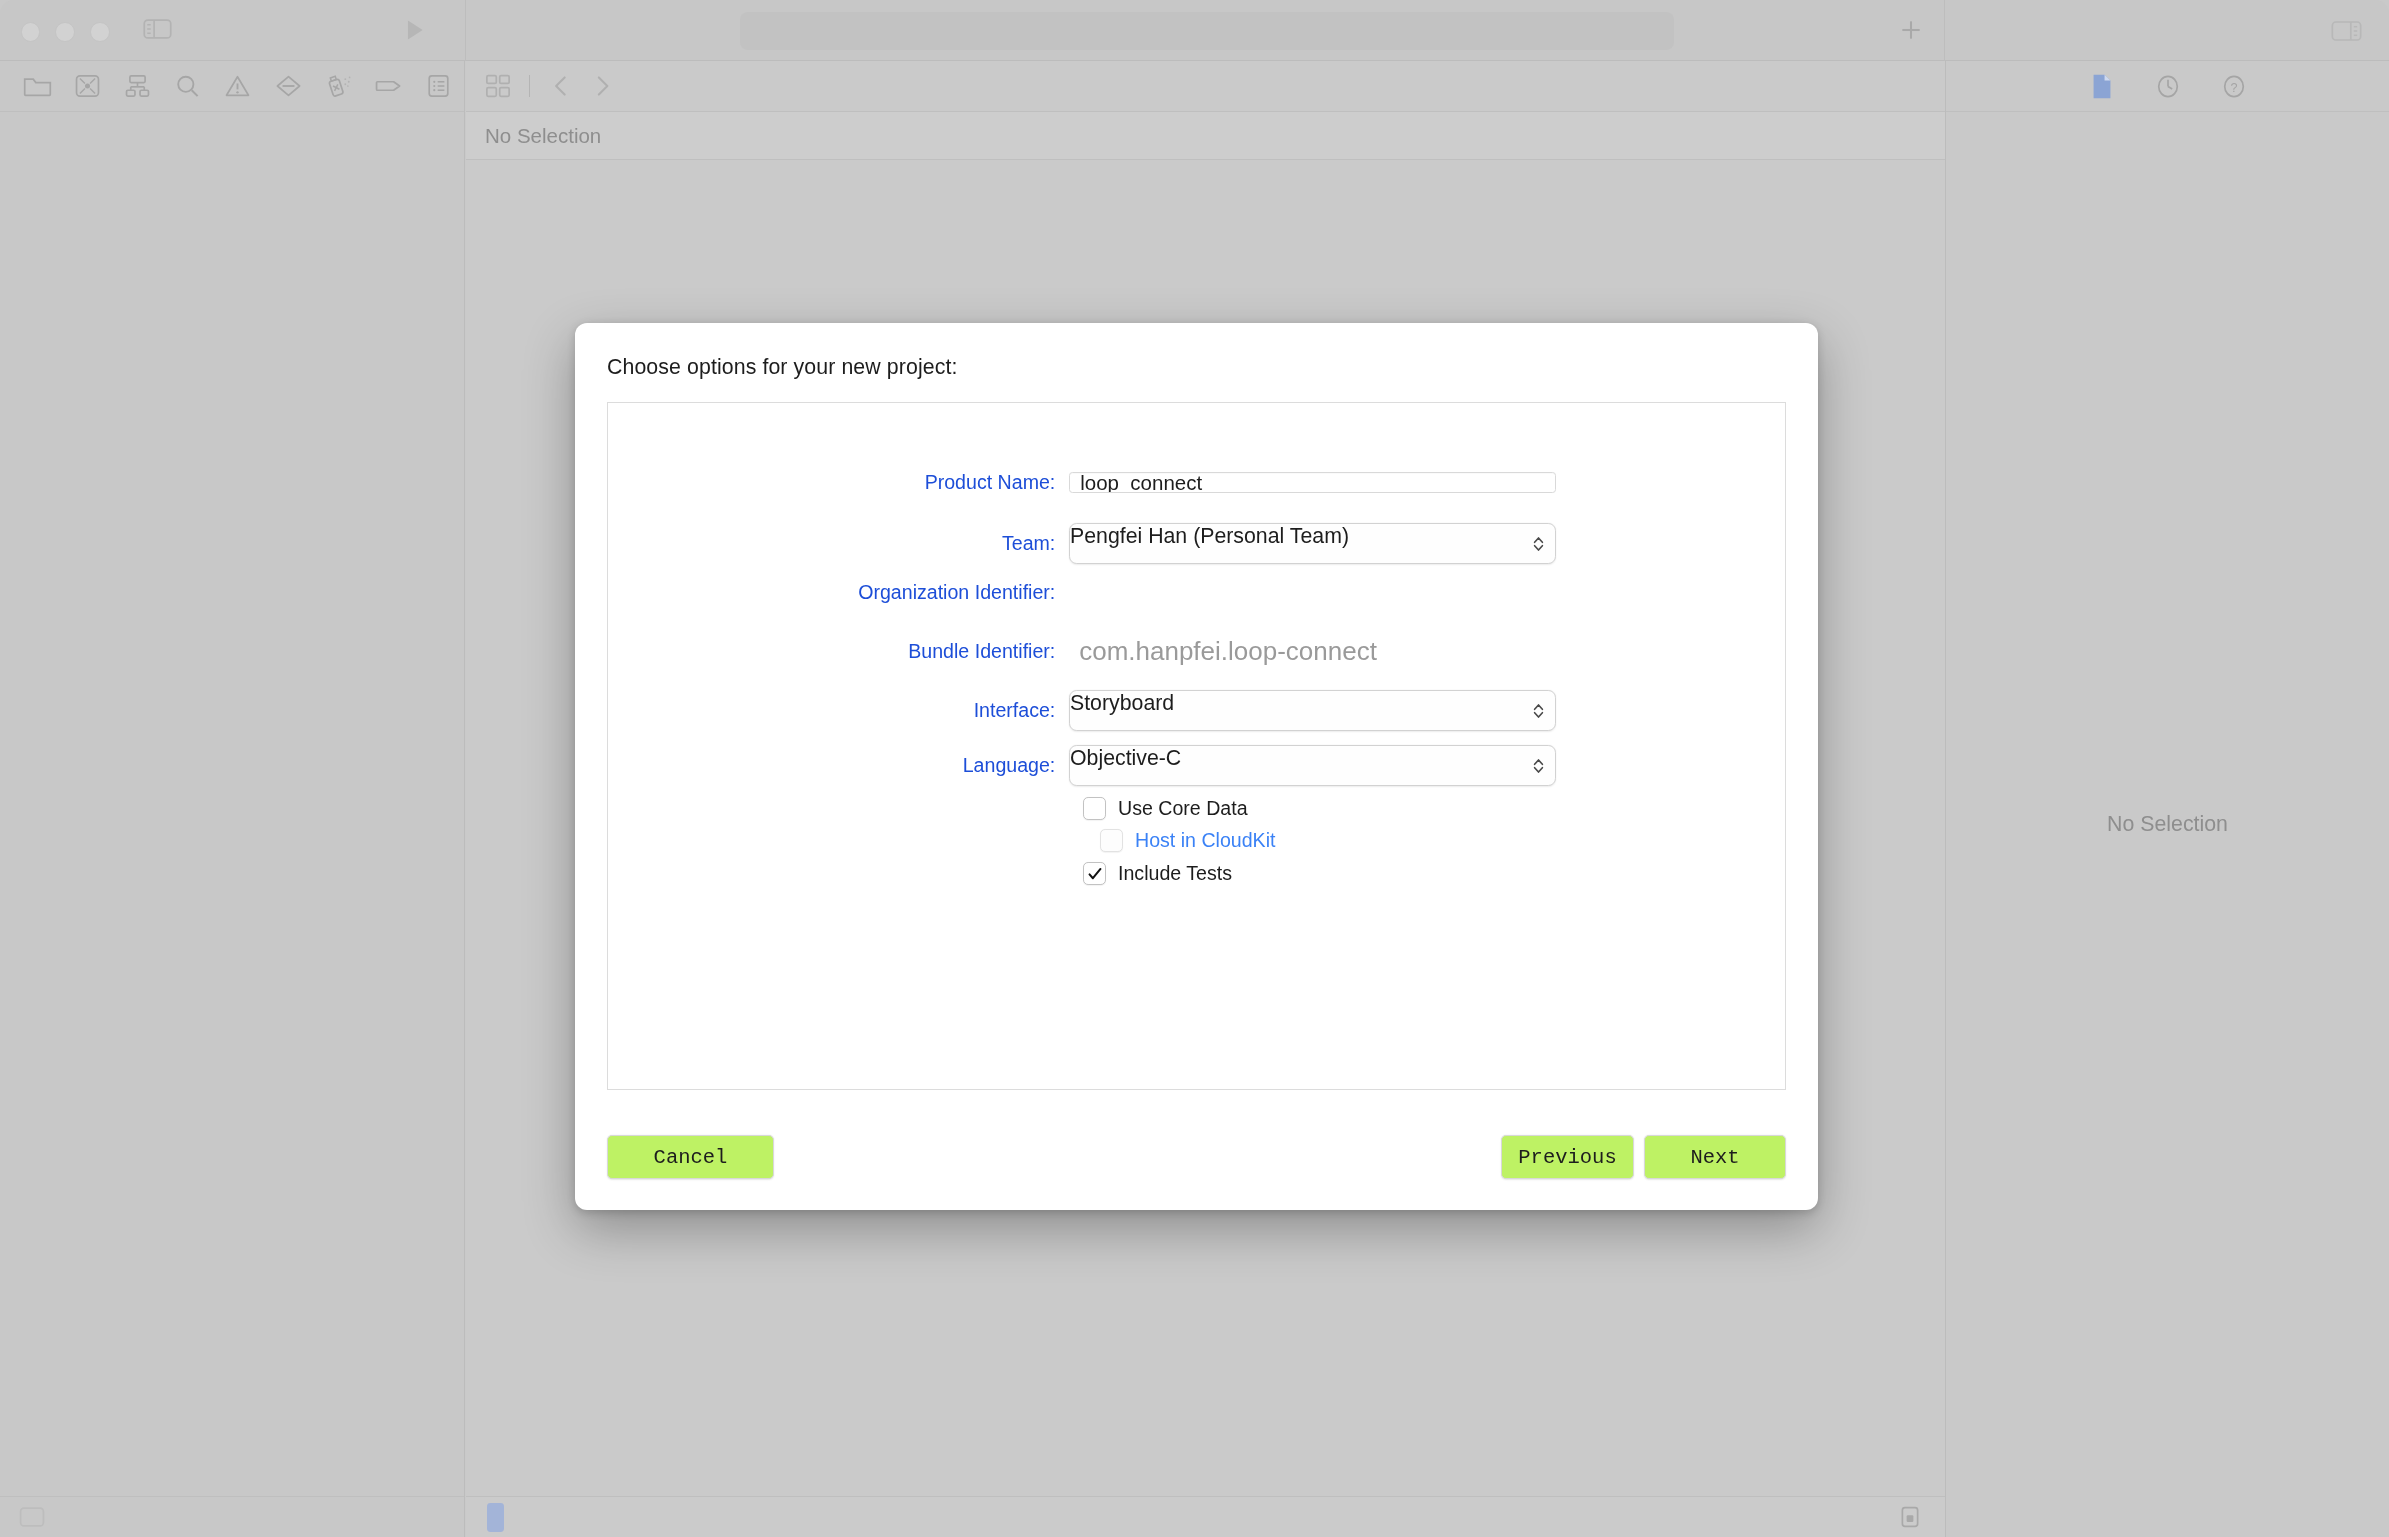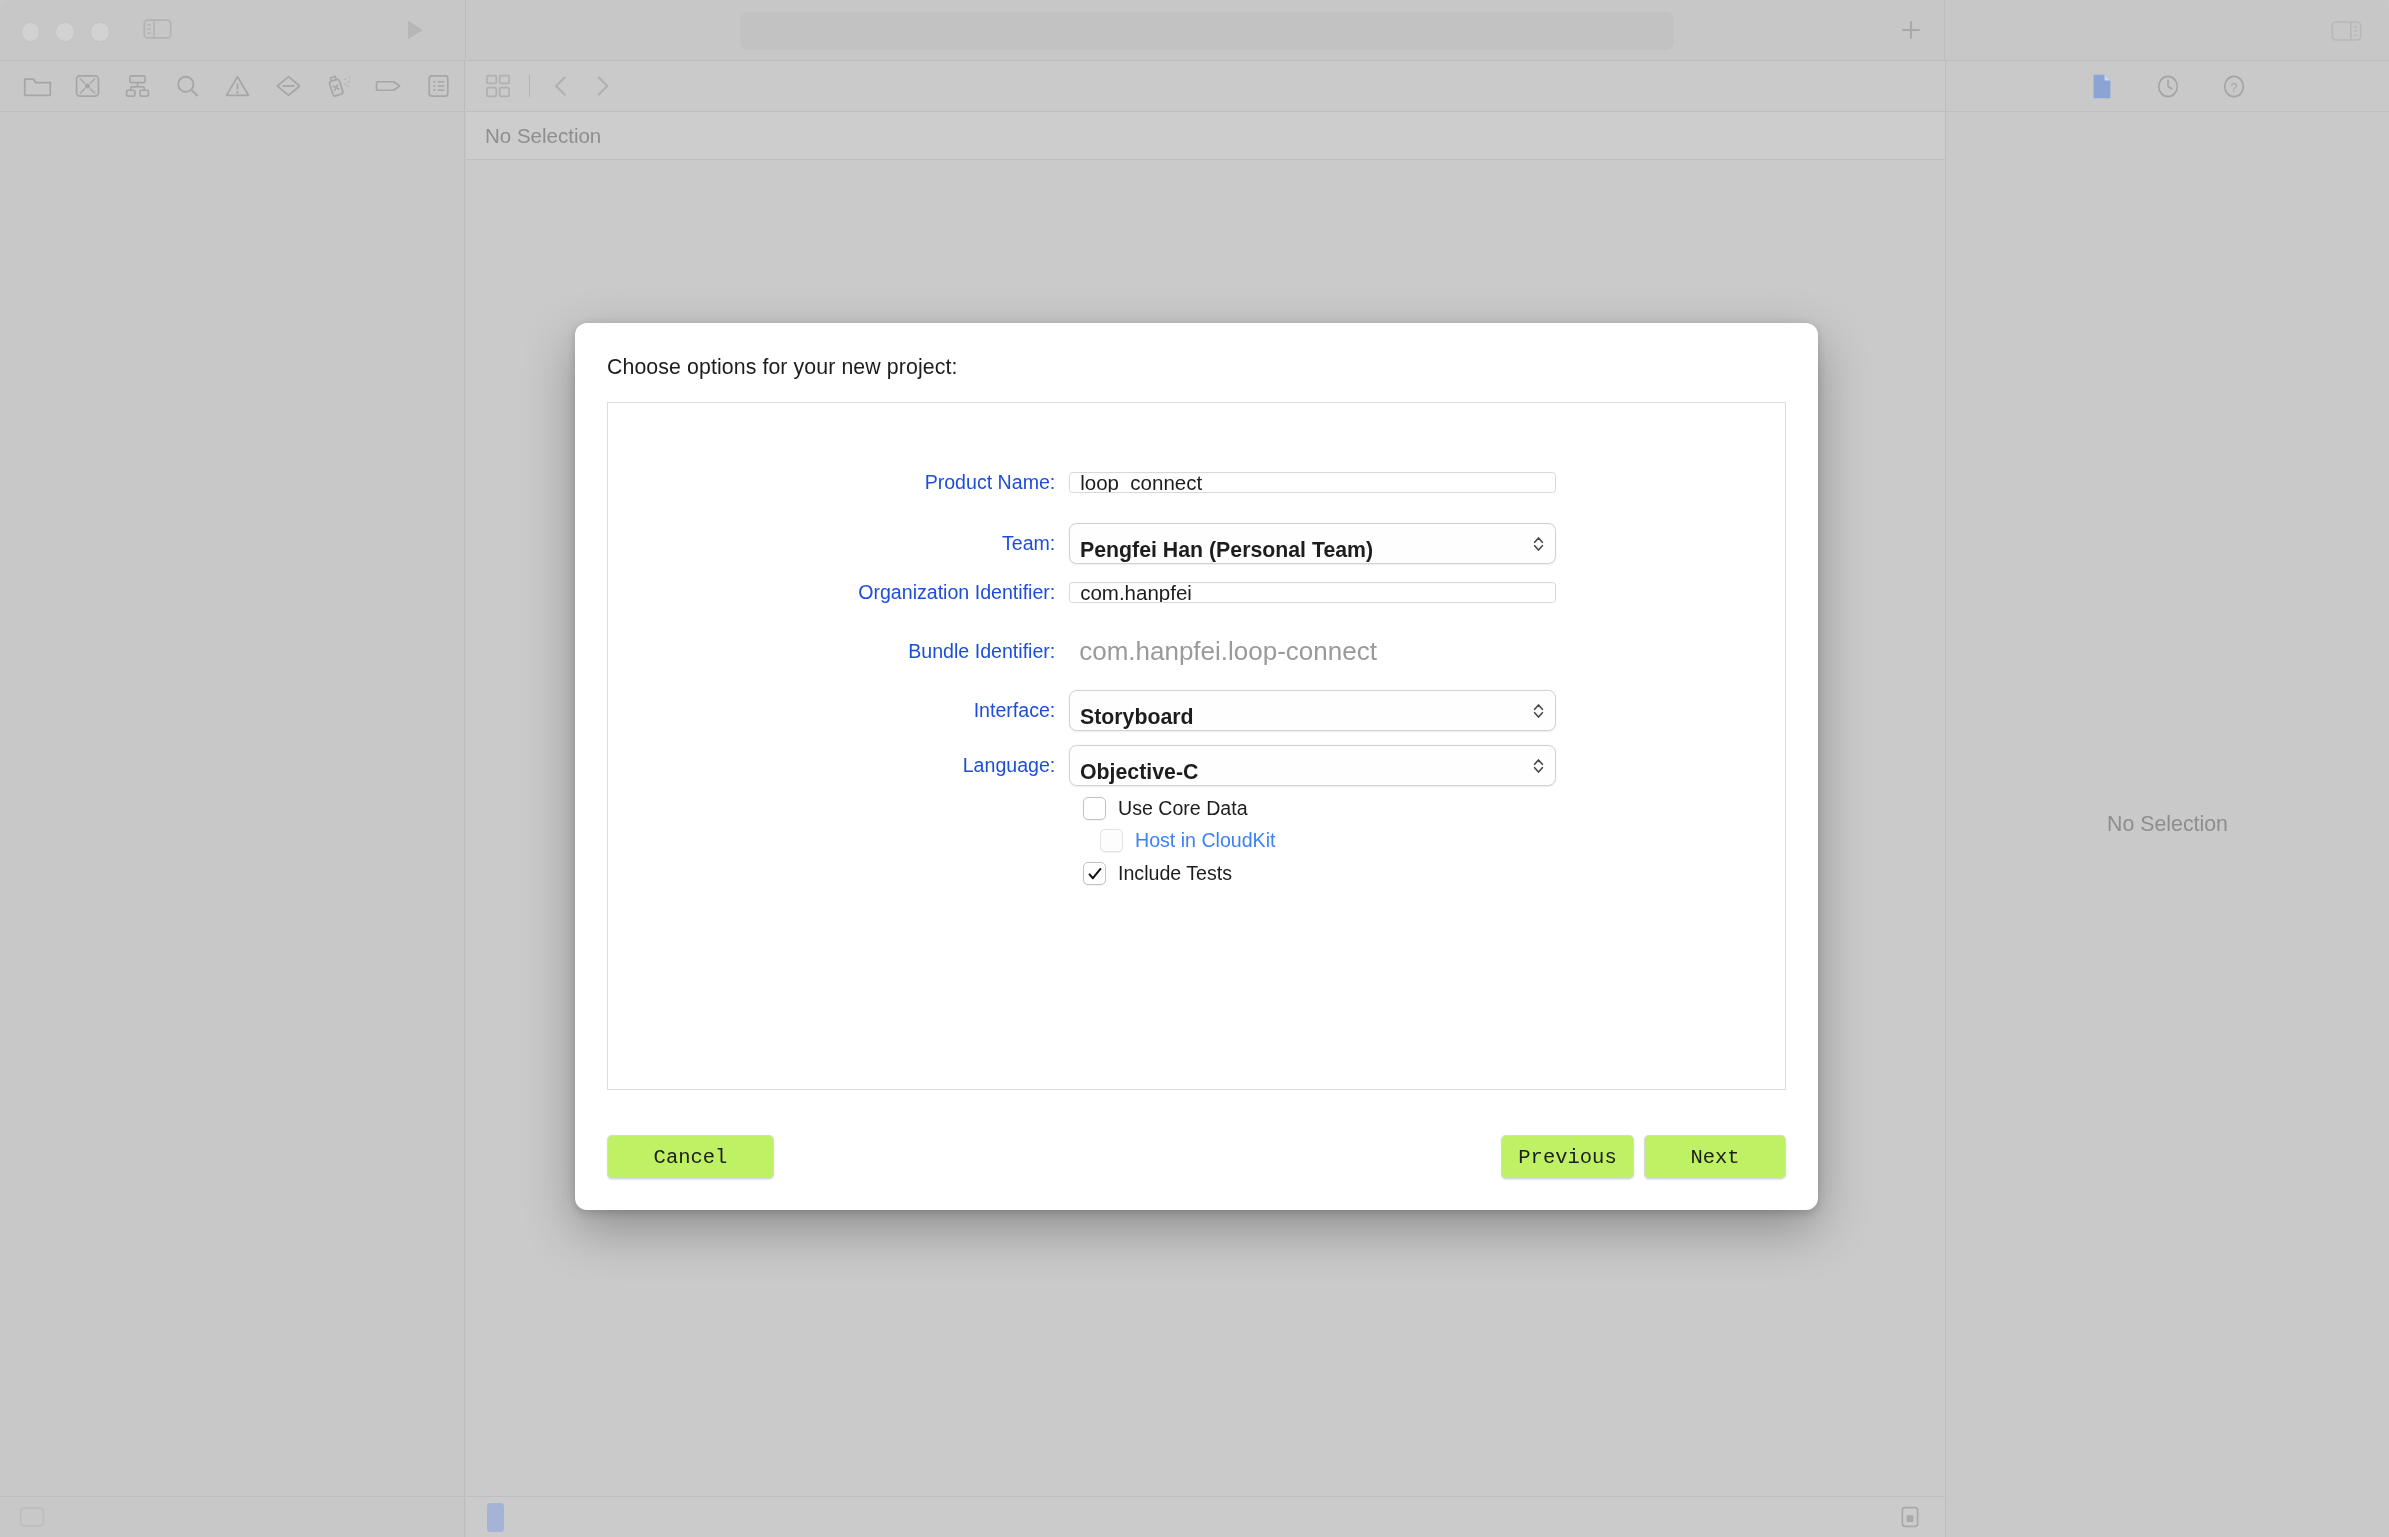--- a/index.html
+++ b/index.html
@@ -274,24 +274,23 @@
 
   .popup {
     position: relative;
     width: 100%;
     height: 41px;
     border: 0.9px solid #d2d2d2;
     border-radius: 7.7px;
     background: #fefefe;
     box-shadow: 0 0.9px 1.7px rgba(0,0,0,0.08);
     display: flex;
-    align-items: flex-end;
-    padding-left: 10px;
+    align-items: flex-start;
+    padding-left: 0;
     cursor: default;
-    font-weight: bold;
   }
   .popup-text {
     font-size: 21.3px;
     color: #1d1d1d;
     white-space: nowrap;
   }
   .popup-arrows {
     position: absolute;
     right: 10.2px;
     top: 50%;
@@ -590,23 +589,20 @@
                   <polyline points="3,9 7.5,4 12,9" fill="none" stroke="#4a4a4a" stroke-width="1.9" stroke-linecap="round" stroke-linejoin="round"></polyline>
                   <polyline points="3,13 7.5,18 12,13" fill="none" stroke="#4a4a4a" stroke-width="1.9" stroke-linecap="round" stroke-linejoin="round"></polyline>
                 </svg>
               </span>
             </div>
           </div>
         </div>
 
         <div class="row" style="top:178px;">
           <div class="row-label">Organization Identifier:</div>
-          <div class="field-wrap">
-            <input class="text-field" type="text" value="com.hanpfei" style="">
-          </div>
         </div>
 
         <div class="row" style="top:229px;">
           <div class="row-label">Bundle Identifier:</div>
           <div class="field-wrap">
             <div class="static-value">com.hanpfei.loop-connect</div>
           </div>
         </div>
 
         <div class="row" style="top:287px;">

